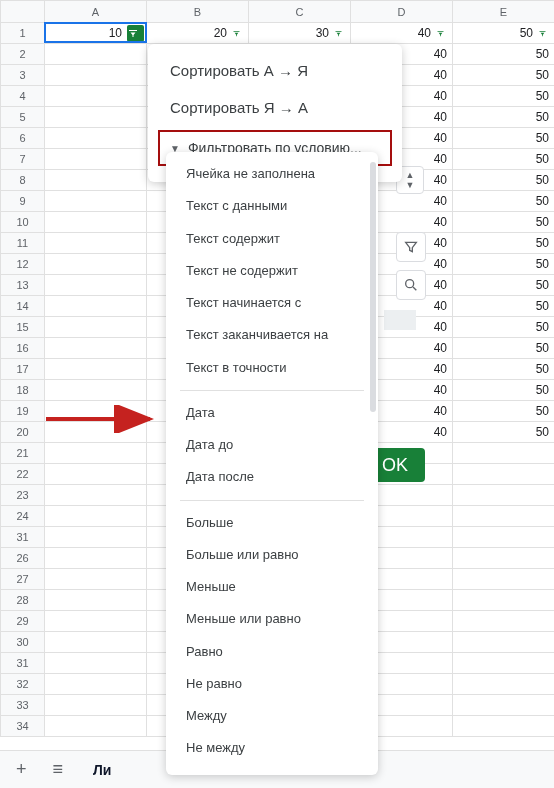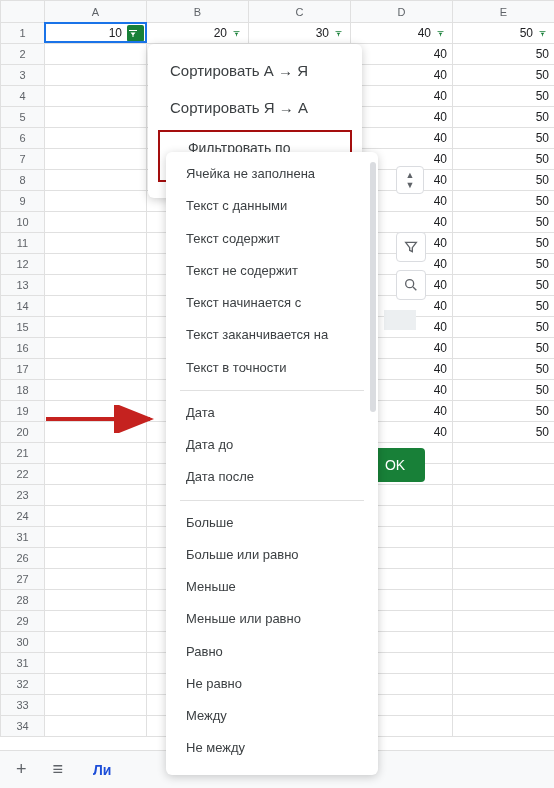--- a/index.html
+++ b/index.html
@@ -12,42 +12,42 @@
 th.colh { background: #f8f9fa; text-align: center; color: #5f6368; font-size: 11px; height: 22px; }
 td span { padding-right: 5px; }
 .hdrcell { display: flex; align-items: center; justify-content: flex-end; height: 100%; padding-right: 2px; }
 .hdrval { flex: 1; text-align: right; padding-right: 5px; font-size: 12px; color: #202124; }
 .filtericon { width: 14px; height: 14px; display: flex; align-items: center; justify-content: center; color: #188038; }
 .filtericon svg { width: 13px; height: 13px; }
 .selborder { position: absolute; border: 2px solid #1a73e8; pointer-events: none; }
 .filterbtn-active { background: #188038; color: #fff; border-radius: 2px; width: 17px; height: 17px; display: flex; align-items: center; justify-content: center; }
 .filterbtn-active svg { width: 13px; height: 13px; }
 
-.dropdown { position: absolute; left: 148px; top: 44px; width: 214px; background: #fff; box-shadow: 0 2px 10px rgba(0,0,0,0.2); border-radius: 6px; z-index: 10; padding: 8px 0; }
+.dropdown { position: absolute; left: 148px; top: 44px; width: 254px; background: #fff; box-shadow: 0 2px 10px rgba(0,0,0,0.2); border-radius: 6px; z-index: 10; padding: 8px 0; }
 .dd-item { padding: 10px 22px; font-size: 15px; color: #3c4043; cursor: pointer; }
 .dd-header { padding: 8px 14px 8px 10px; font-size: 14px; color: #3c4043; display: flex; align-items: center; border: 2.5px solid #a50e0e; margin: 4px 10px 8px 10px; }
 .dd-header .tri { margin-right: 8px; font-size: 10px; color: #5f6368; }
 .submenu { position: absolute; left: 166px; top: 152px; width: 212px; background: #fff; box-shadow: 0 2px 10px rgba(0,0,0,0.2); border-radius: 6px; z-index: 20; padding: 6px 0 10px 0; }
 .sm-item { padding: 8px 20px 8px 20px; font-size: 13px; color: #3c4043; cursor: pointer; line-height: 1.25; }
 .sm-scroll { position: absolute; right: 2px; top: 10px; width: 6px; height: 250px; background: #dadce0; border-radius: 3px; }
 hr.sep { border: none; border-top: 1px solid #e0e0e0; margin: 6px 14px; }
 
 .stepper { position: absolute; left: 396px; top: 166px; width: 28px; height: 28px; background: #fff; border: 1px solid #dadce0; border-radius: 4px; display: flex; flex-direction: column; align-items: center; justify-content: center; font-size: 9px; color: #5f6368; z-index: 5; }
 .sidebtn { position: absolute; left: 396px; width: 30px; height: 30px; background: #fff; border: 1px solid #dadce0; border-radius: 4px; display: flex; align-items: center; justify-content: center; color: #5f6368; z-index: 5; }
 .sidebtn.funnel { top: 232px; }
 .sidebtn.search { top: 270px; }
 .sidebtn svg { width: 16px; height: 16px; }
 .graybox { position: absolute; left: 384px; top: 310px; width: 32px; height: 20px; background: #eceff1; z-index: 3; }
-.okbtn { position: absolute; left: 365px; top: 448px; width: 60px; height: 34px; background: #188038; color: #fff; border-radius: 4px; display: flex; align-items: center; justify-content: center; font-size: 14px; font-weight: 500; z-index: 5; }
+.okbtn { position: absolute; left: 365px; top: 448px; width: 60px; height: 34px; background: #188038; color: #fff; border-radius: 4px; display: flex; align-items: center; justify-content: center; font-size: 18px; font-weight: 500; z-index: 5; }
 
 .arrow { position: absolute; left: 42px; top: 405px; z-index: 15; }
 
 .footer { position: absolute; left: 0; bottom: 0; width: 554px; height: 38px; border-top: 1px solid #e0e0e0; background: #f8f9fa; display: flex; align-items: center; padding-left: 10px; gap: 14px; }
 .footer .ic { color: #5f6368; font-size: 18px; cursor: pointer; padding: 4px 6px; }
-.footer .tab { color: #1d4ed8; font-weight: 600; font-size: 14px; padding: 6px 10px; }
+.footer .tab { color: #0f172a; font-weight: 600; font-size: 14px; padding: 6px 10px; }
 </style>
 </head>
 <body>
 
 <div class="sheet">
 <table>
 <tbody>
         <tr>
   <th class="corner rowh"></th>
   <th class="colh" style="width:102px">A</th>

